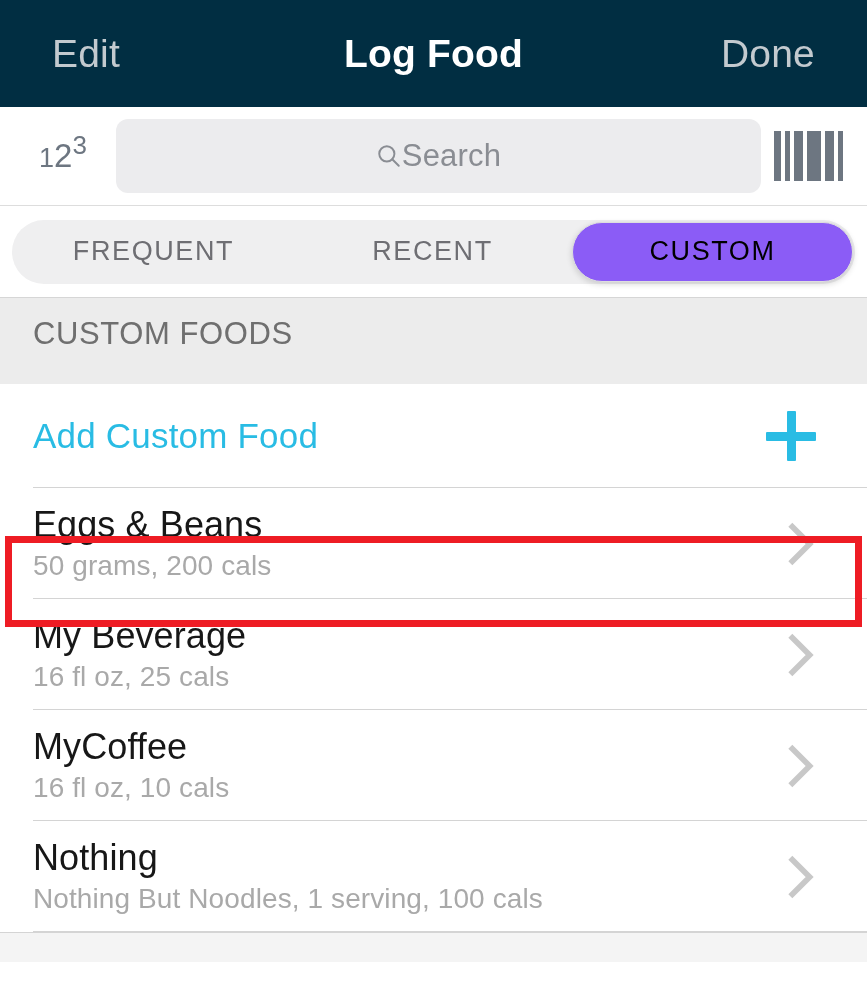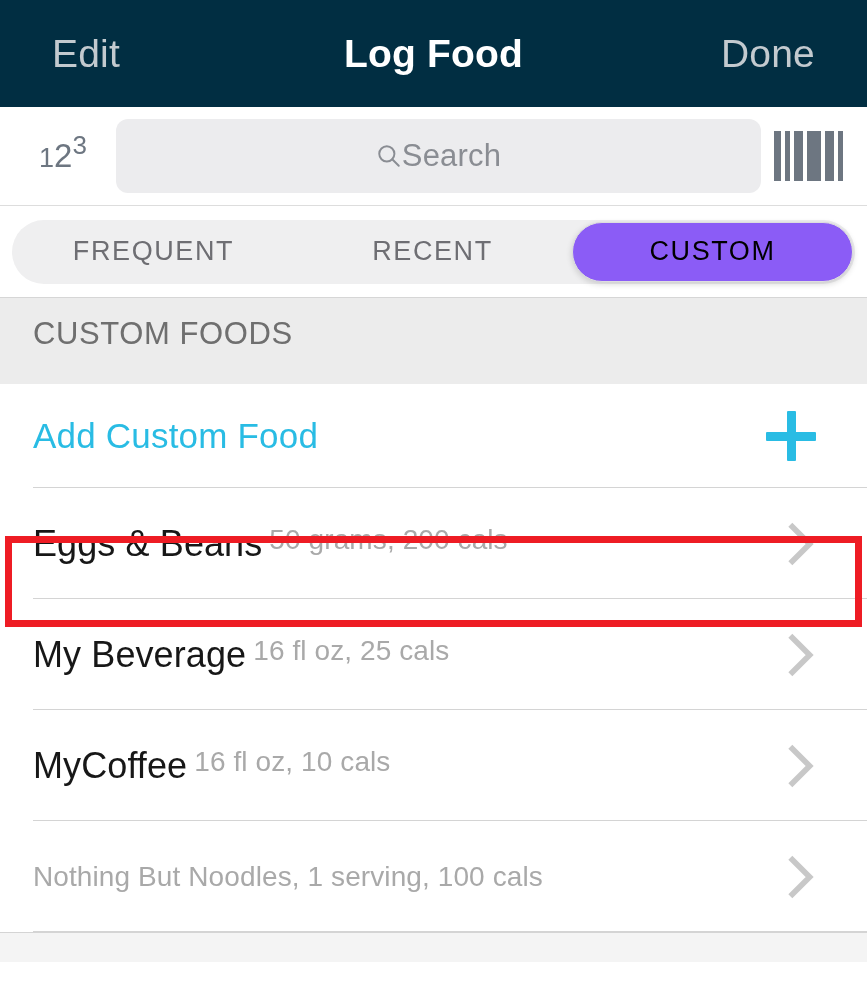--- a/index.html
+++ b/index.html
@@ -186,21 +186,21 @@
   .plus-icon::before, .plus-icon::after {
     content: "";
     position: absolute;
     background: #29bce4;
     border-radius: 1px;
   }
   .plus-icon::before { left: 0; right: 0; top: 21px; height: 9px; }
   .plus-icon::after { top: 0; bottom: 0; left: 21px; width: 9px; }
 
   .row-food { height: 111px; }
-  .food-text { flex: 1 1 auto; display: flex; flex-direction: row; gap: 7px; }
+  .food-text { flex: 1 1 auto; display: flex; flex-direction: column; gap: 7px; }
   .food-title {
     font-size: 36px;
     color: #171717;
     letter-spacing: 0.1px;
     line-height: 1.05;
   }
   .food-sub {
     font-size: 28px;
     color: #a9a9a9;
     letter-spacing: 0.1px;
@@ -313,20 +313,21 @@
         <div class="food-sub">16 fl oz, 10 cals</div>
       </div>
       <svg class="chevron" viewBox="0 0 12 20">
         <polyline points="2,2 10,10 2,18" fill="none" stroke="#c8c8c8" stroke-width="2.6" stroke-linecap="square"></polyline>
       </svg>
       <div class="divider"></div>
     </div>
 
     <div class="row row-food">
       <div class="food-text">
+        <div class="food-title">Nothing</div>
         <div class="food-sub">Nothing But Noodles, 1 serving, 100 cals</div>
       </div>
       <svg class="chevron" viewBox="0 0 12 20">
         <polyline points="2,2 10,10 2,18" fill="none" stroke="#c8c8c8" stroke-width="2.6" stroke-linecap="square"></polyline>
       </svg>
       <div class="divider"></div>
     </div>
 
   </div>
 

